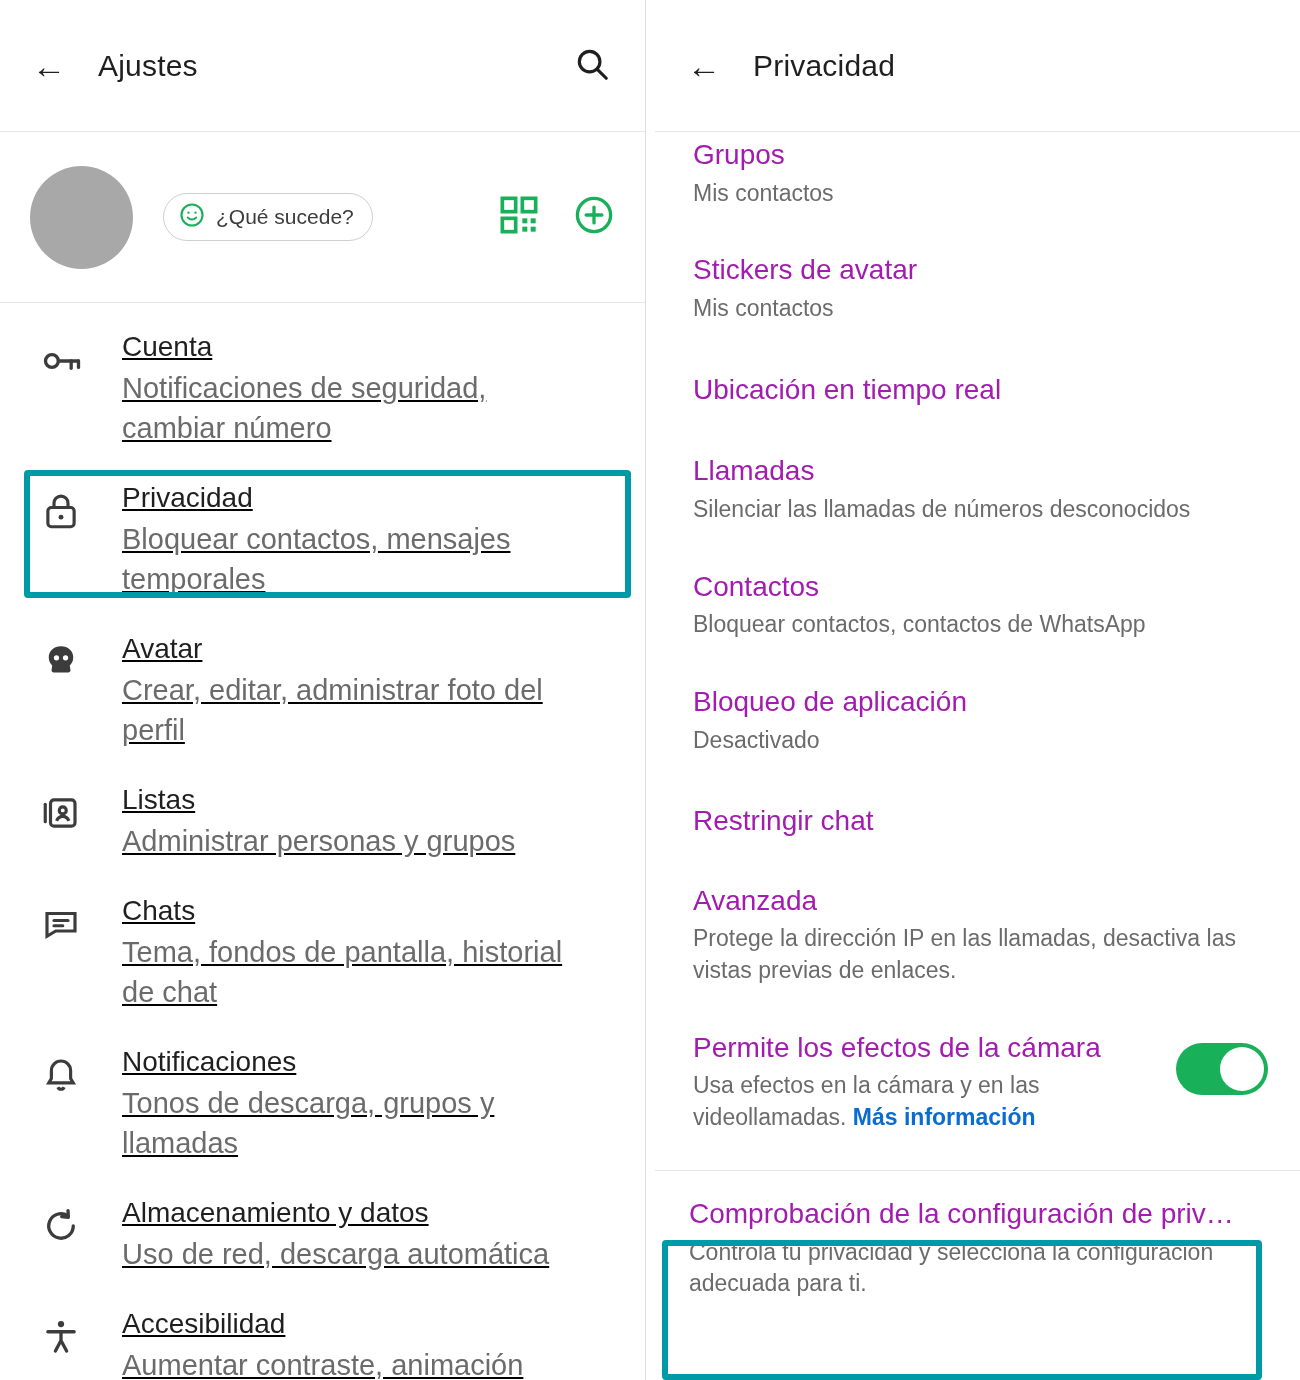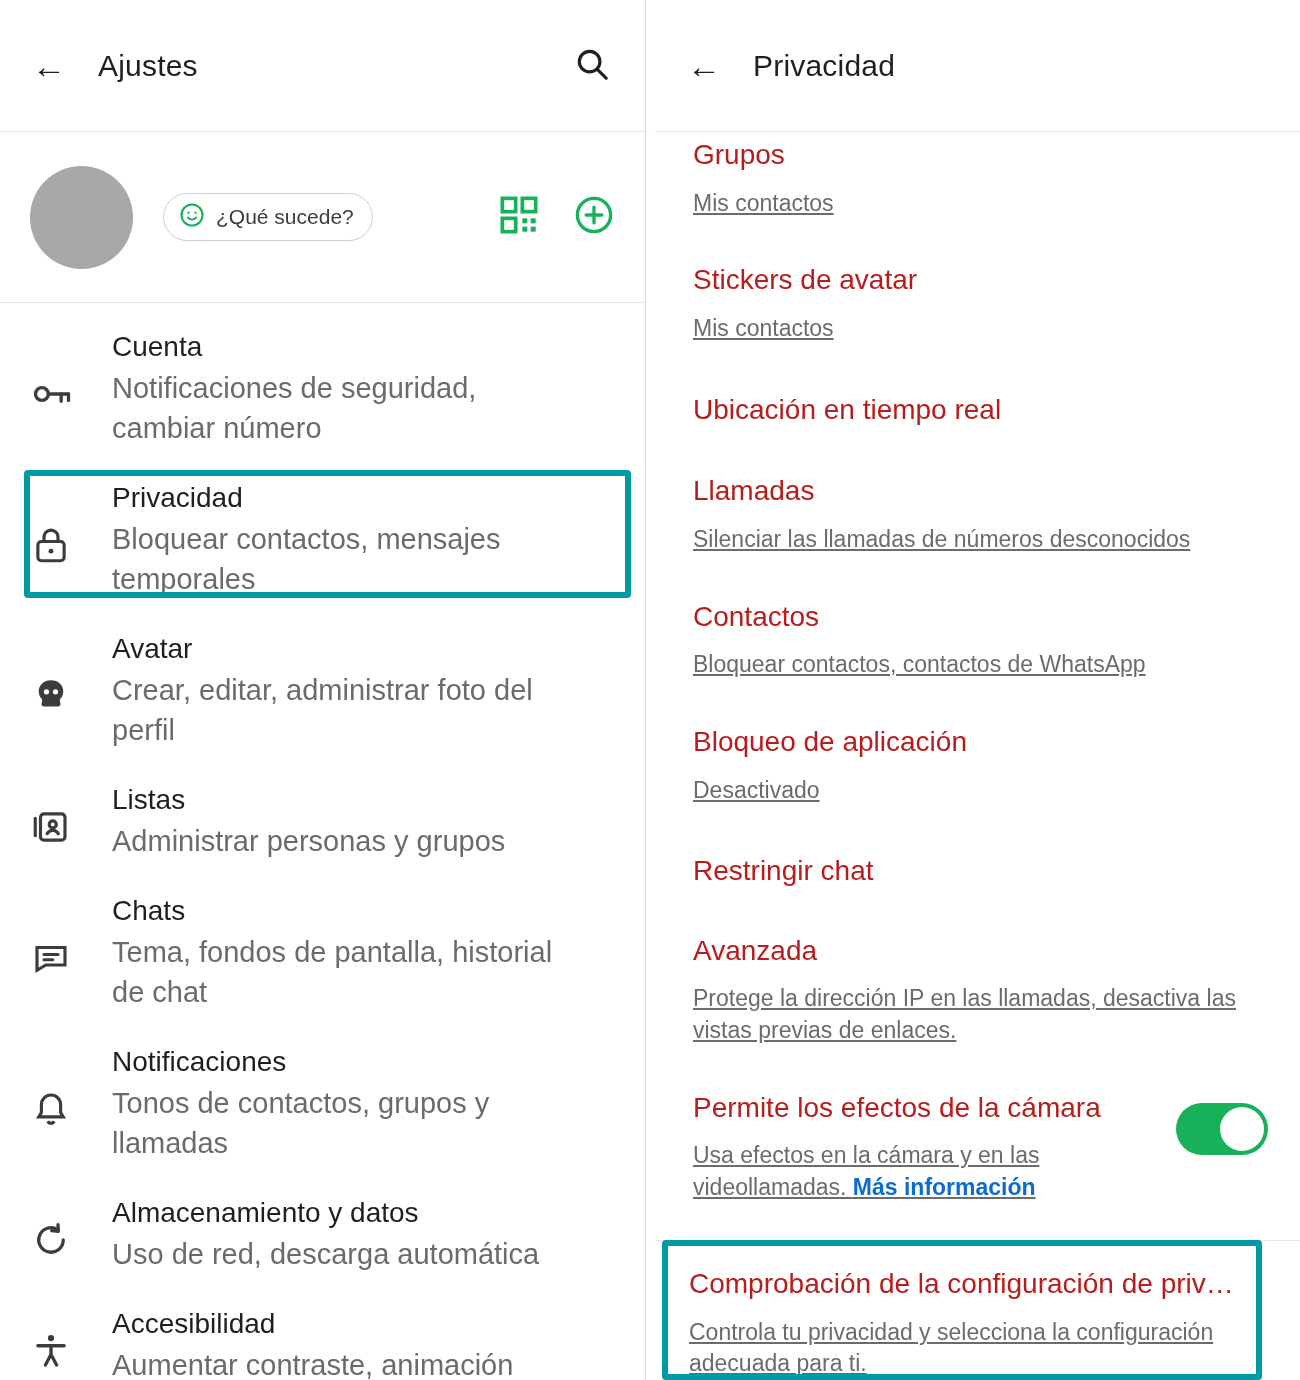--- a/index.html
+++ b/index.html
@@ -110,25 +110,26 @@
   .sep-rule {
     height: 1px;
     background: #e6e6e6;
     margin: 0;
   }
 
   
   .settings-list { padding-top: 10px; }
   .srow {
     display: flex;
-    align-items: center;
-    padding: 16px 30px 16px 30px;
+    align-items: flex-start;
+    padding: 16px 30px 16px 40px;
     min-height: 96px;
     cursor: pointer;
     position: relative;
+    text-decoration: underline;
   }
   .srow .ic {
     width: 70px;
     flex: 0 0 70px;
     display: flex;
     justify-content: flex-start;
     align-items: flex-start;
     padding-top: 10px;
   }
   .srow .txtcol { flex: 1 1 auto; padding-left: 12px; }
@@ -160,30 +161,29 @@
 
   
   .privacy-list { padding-top: 0; }
   .prow {
     padding: 22px 30px 22px 38px;
     position: relative;
     cursor: pointer;
   }
   .prow .ptitle {
     font-size: 28px;
-    color: #b91c1c;
+    color: #a21caf;
     line-height: 1.2;
   }
   .prow .psub {
     font-size: 23px;
     color: #6b6b6b;
     line-height: 1.38;
-    margin-top: 16px;
+    margin-top: 6px;
     max-width: 560px;
-    text-decoration: underline;
   }
   .prow.first { padding-top: 0; }
   .toggle-row { padding-right: 140px; }
   .toggle {
     position: absolute;
     right: 32px;
     top: 34px;
     width: 92px;
     height: 52px;
     background: #19b05a;
@@ -358,21 +358,21 @@
 
       <div class="srow">
         <div class="ic">
           <svg width="42" height="42" viewBox="0 0 24 24" fill="none" stroke="#3c3c3c" stroke-width="1.8">
             <path d="M12 4a5.5 5.5 0 0 0-5.5 5.5V14l-1.5 2.5h14L17.5 14V9.5A5.5 5.5 0 0 0 12 4z"></path>
             <path d="M10.2 19a2 2 0 0 0 3.6 0"></path>
           </svg>
         </div>
         <div class="txtcol">
           <div class="title">Notificaciones</div>
-          <div class="sub">Tonos de contactos, grupos y llamadas</div>
+          <div class="sub">Tonos de descarga, grupos y llamadas</div>
         </div>
       </div>
 
       <div class="srow">
         <div class="ic">
           <svg width="42" height="42" viewBox="0 0 24 24" fill="none" stroke="#3c3c3c" stroke-width="1.9">
             <path d="M19 12a7 7 0 1 1-3.2-5.9" stroke-linecap="round"></path>
             <polyline points="16,3.2 16.2,7 12.4,6.6" stroke-linecap="round" stroke-linejoin="round"></polyline>
           </svg>
         </div>

